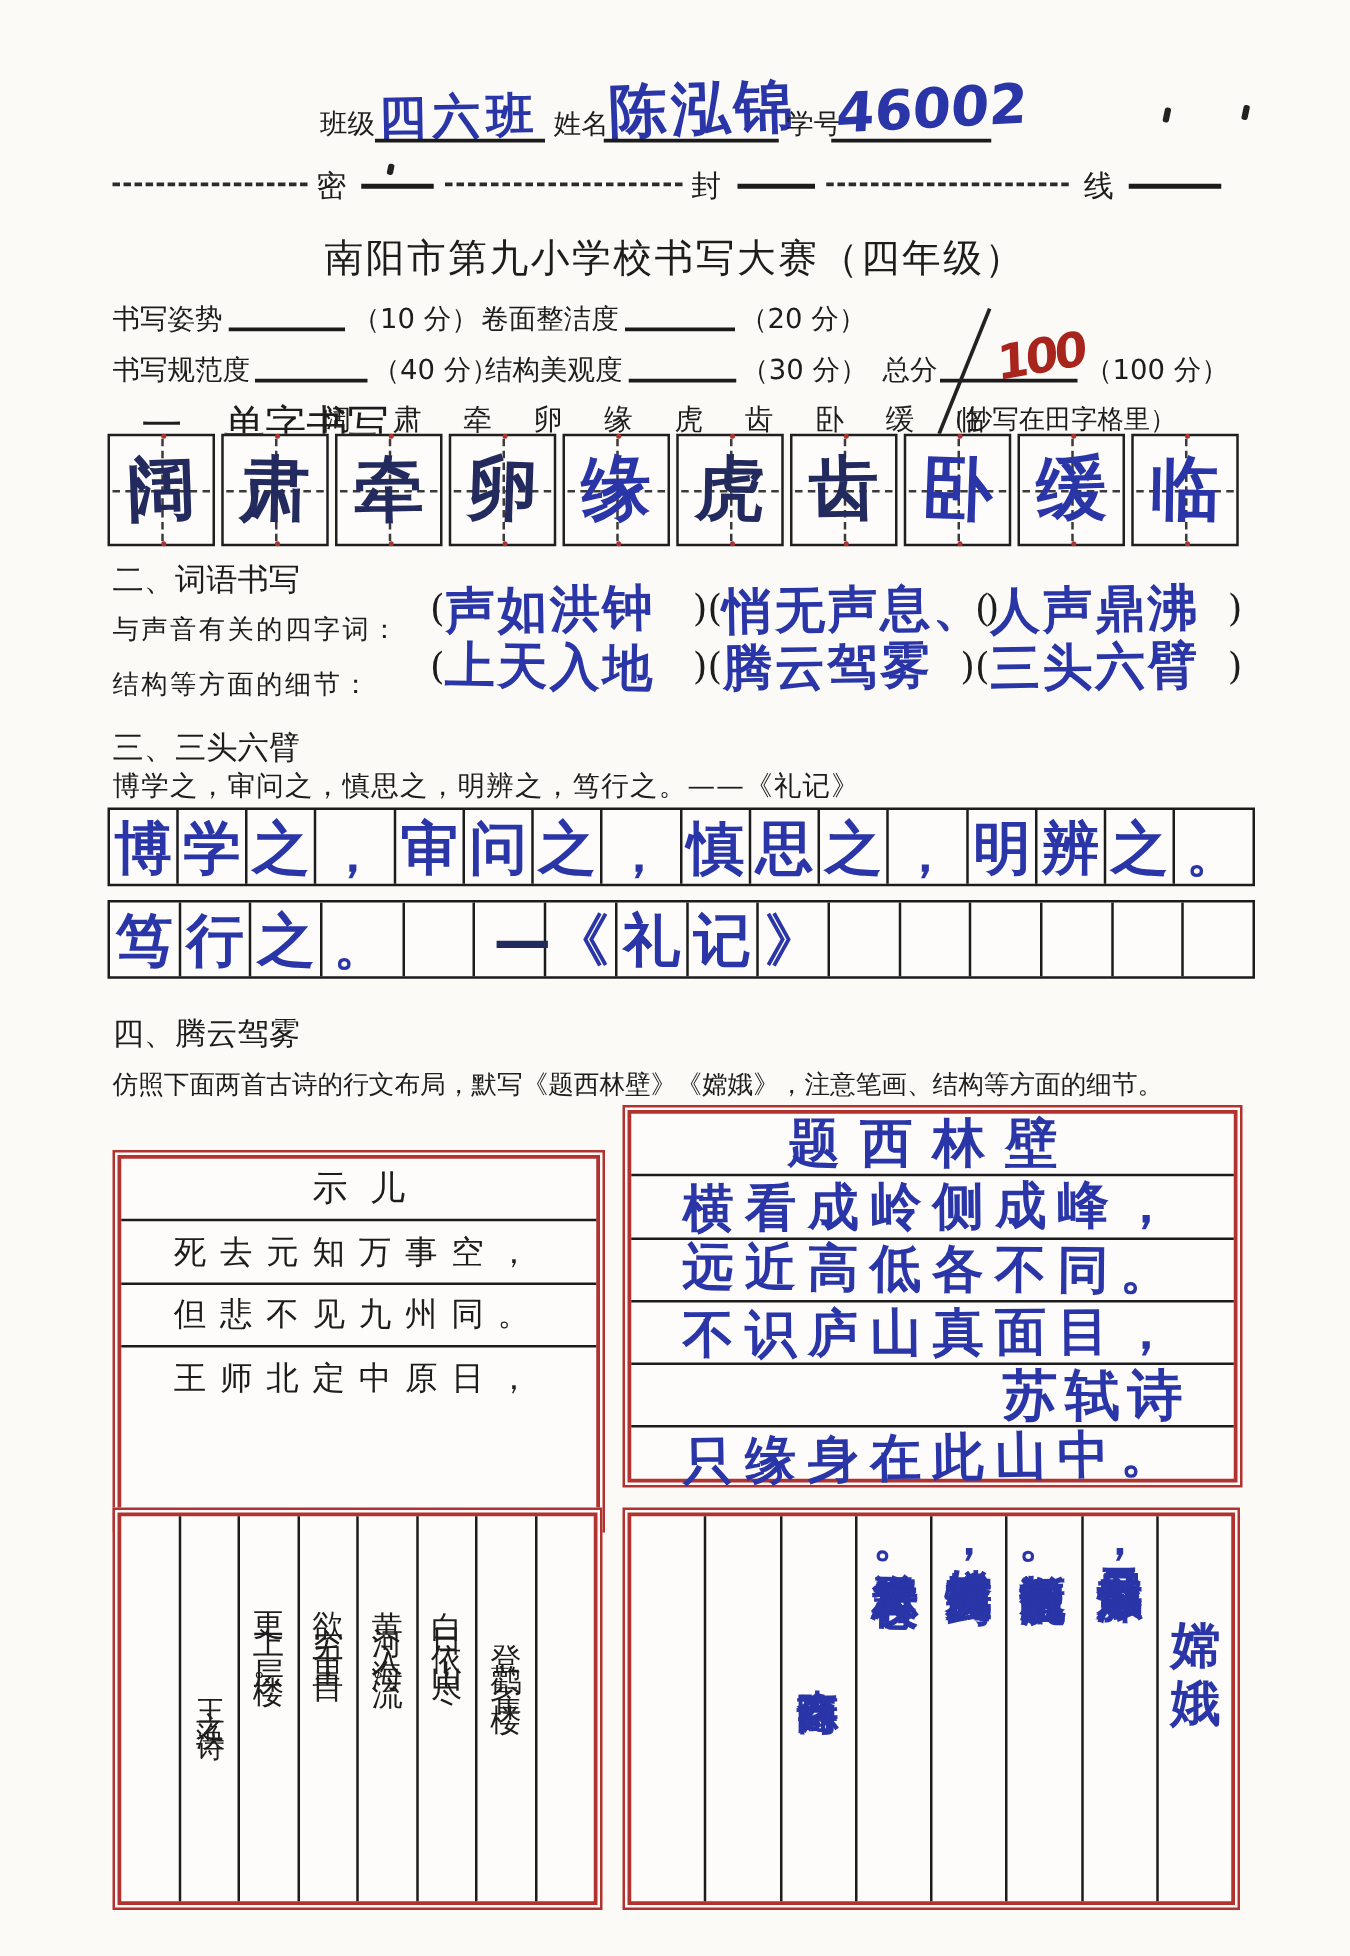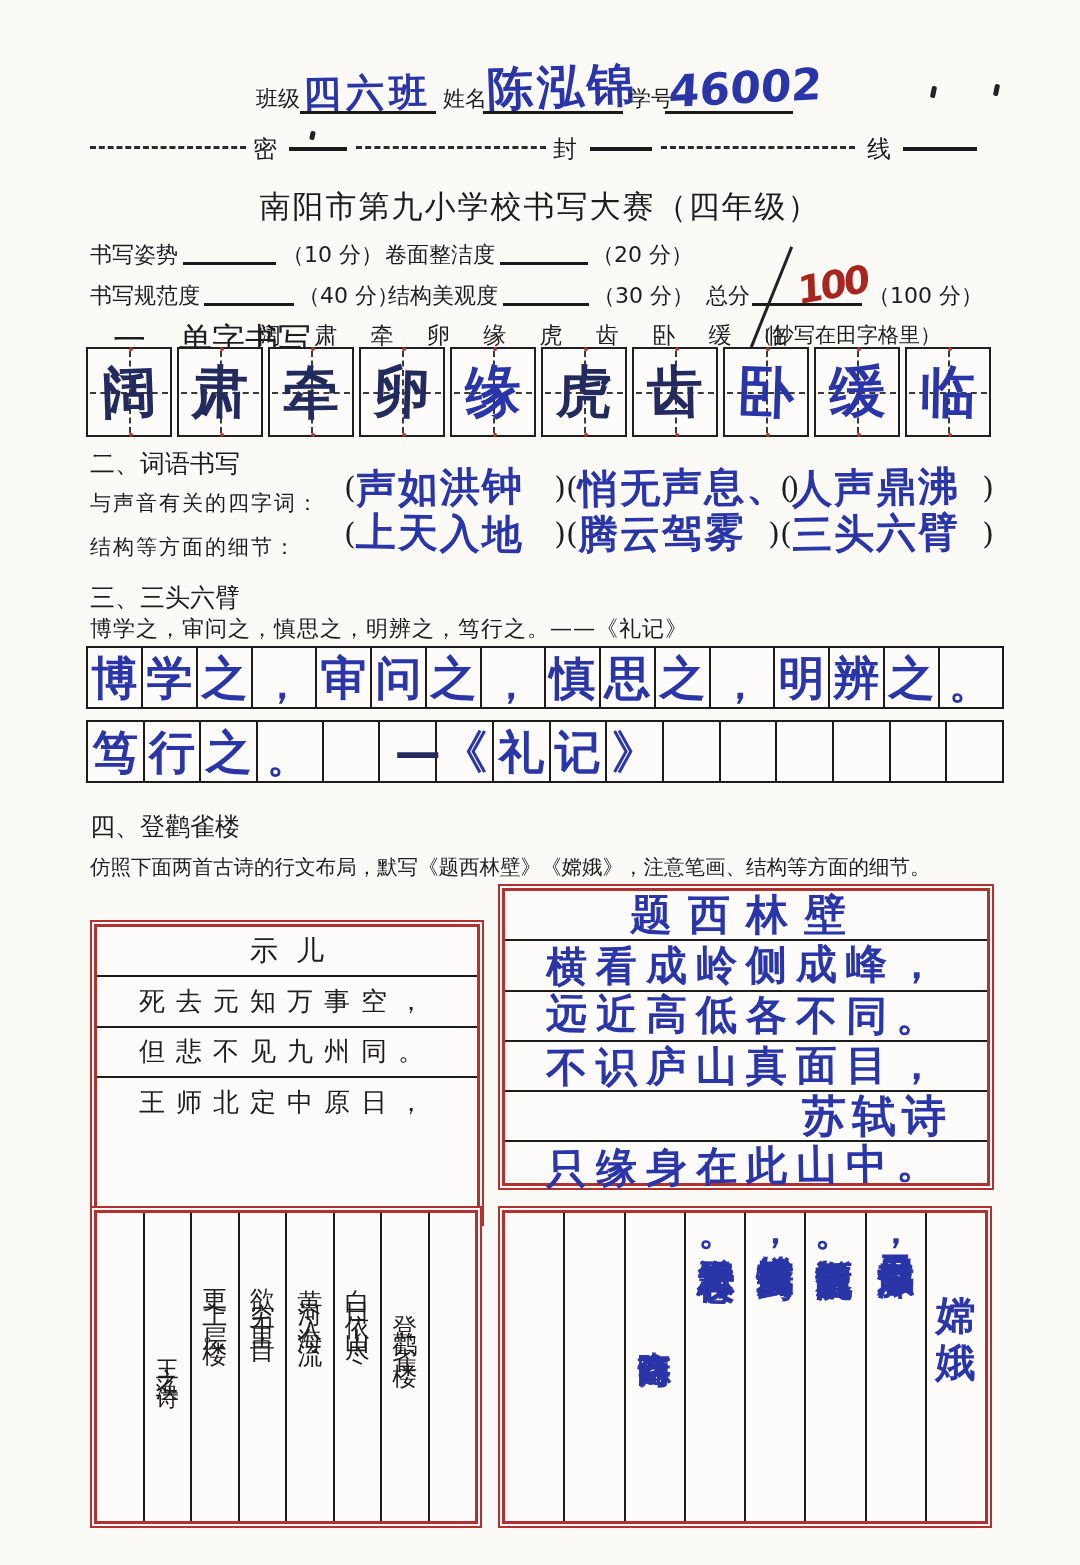--- a/index.html
+++ b/index.html
@@ -326,21 +326,21 @@
         <span class="hw"></span>
       </div>
     <div class="gcell">
         <span class="hw"></span>
       </div>
     <div class="gcell">
         <span class="hw"></span>
       </div>
   </div>
 
-  <span class="abs hei" style="left:90px;top:810px;font-size:25px;">四、登鹳雀楼</span>
+  <span class="abs hei" style="left:90px;top:810px;font-size:25px;">四、腾云驾雾</span>
   <span class="abs print" style="left:90px;top:853px;font-size:20.5px;">仿照下面两首古诗的行文布局，默写《题西林壁》《嫦娥》，注意笔画、结构等方面的细节。</span>
 
   <div class="abs pbox" style="left:90px;top:920px;width:390px;height:302px;">
     <div class="pinner">
       <div class="prow">
           <span class="print ptitle">示儿</span>
         </div>
       <div class="prow">
           <span class="print pline">死去元知万事空，</span>
         </div>

